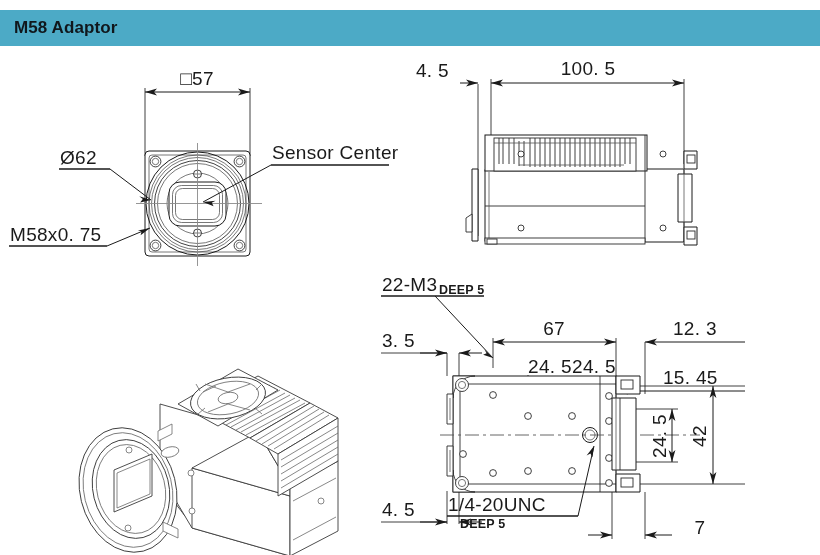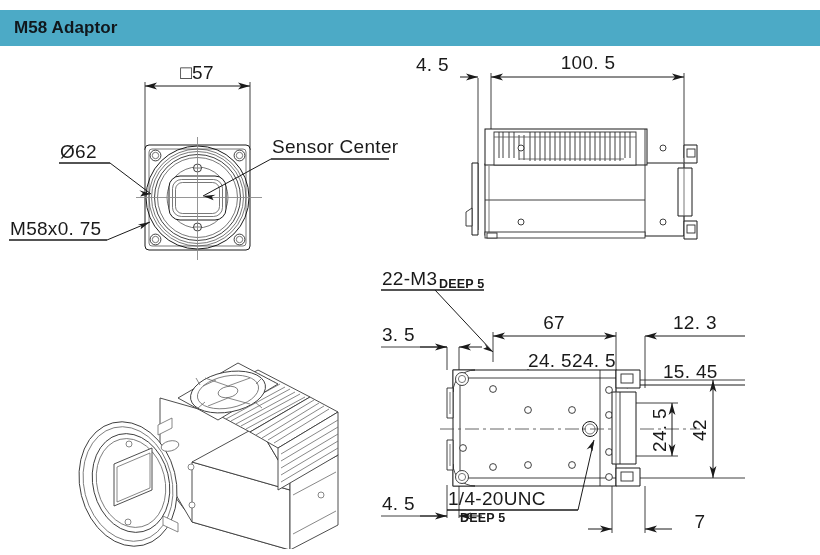--- a/index.html
+++ b/index.html
@@ -21,21 +21,21 @@
     position:absolute;left:14px;top:0;height:36px;
     display:flex;align-items:center;
     font-size:17px;font-weight:bold;color:#10171c;
     letter-spacing:.1px;
     font-family:"Liberation Sans", sans-serif;
     white-space:nowrap;
   }
 
   
   .drawing{
-    position:absolute;left:0;top:40px;width:820px;height:509px;
+    position:absolute;left:0;top:46px;width:820px;height:509px;
   }
   .drawing svg{display:block;}
 
   
   text{
     font-family:"Liberation Sans", sans-serif;
     fill:#1a1a1a;
   }
   .dim{font-size:19px;letter-spacing:.3px;}
   .dim-sm{font-size:12.5px;font-weight:bold;letter-spacing:.2px;}

